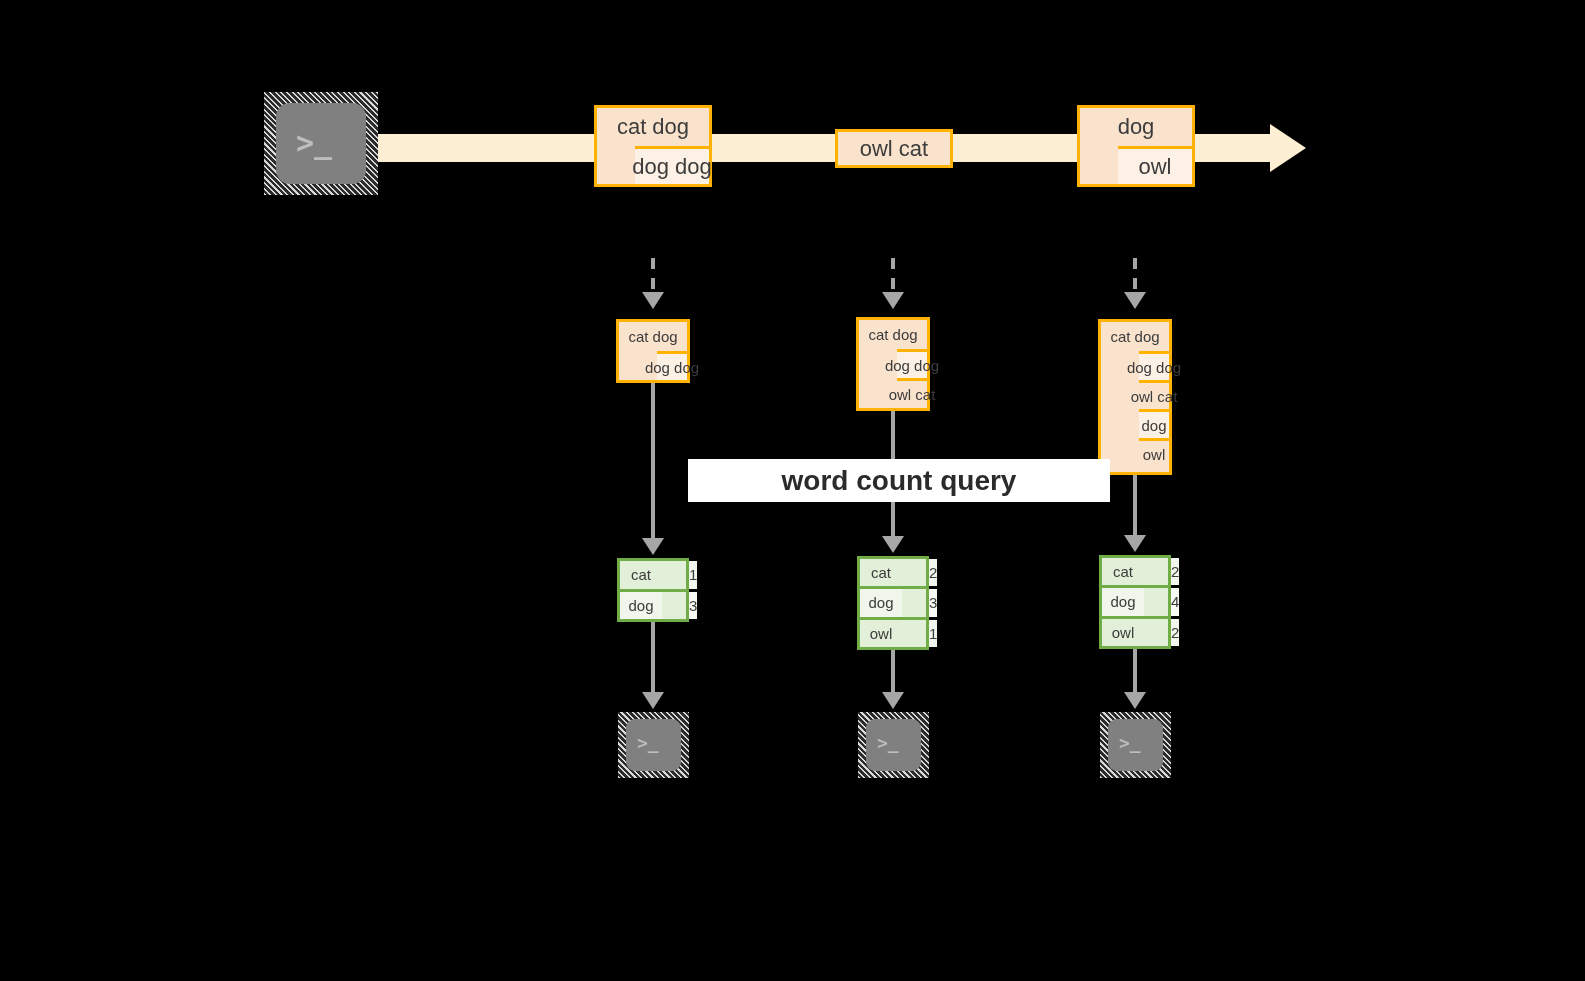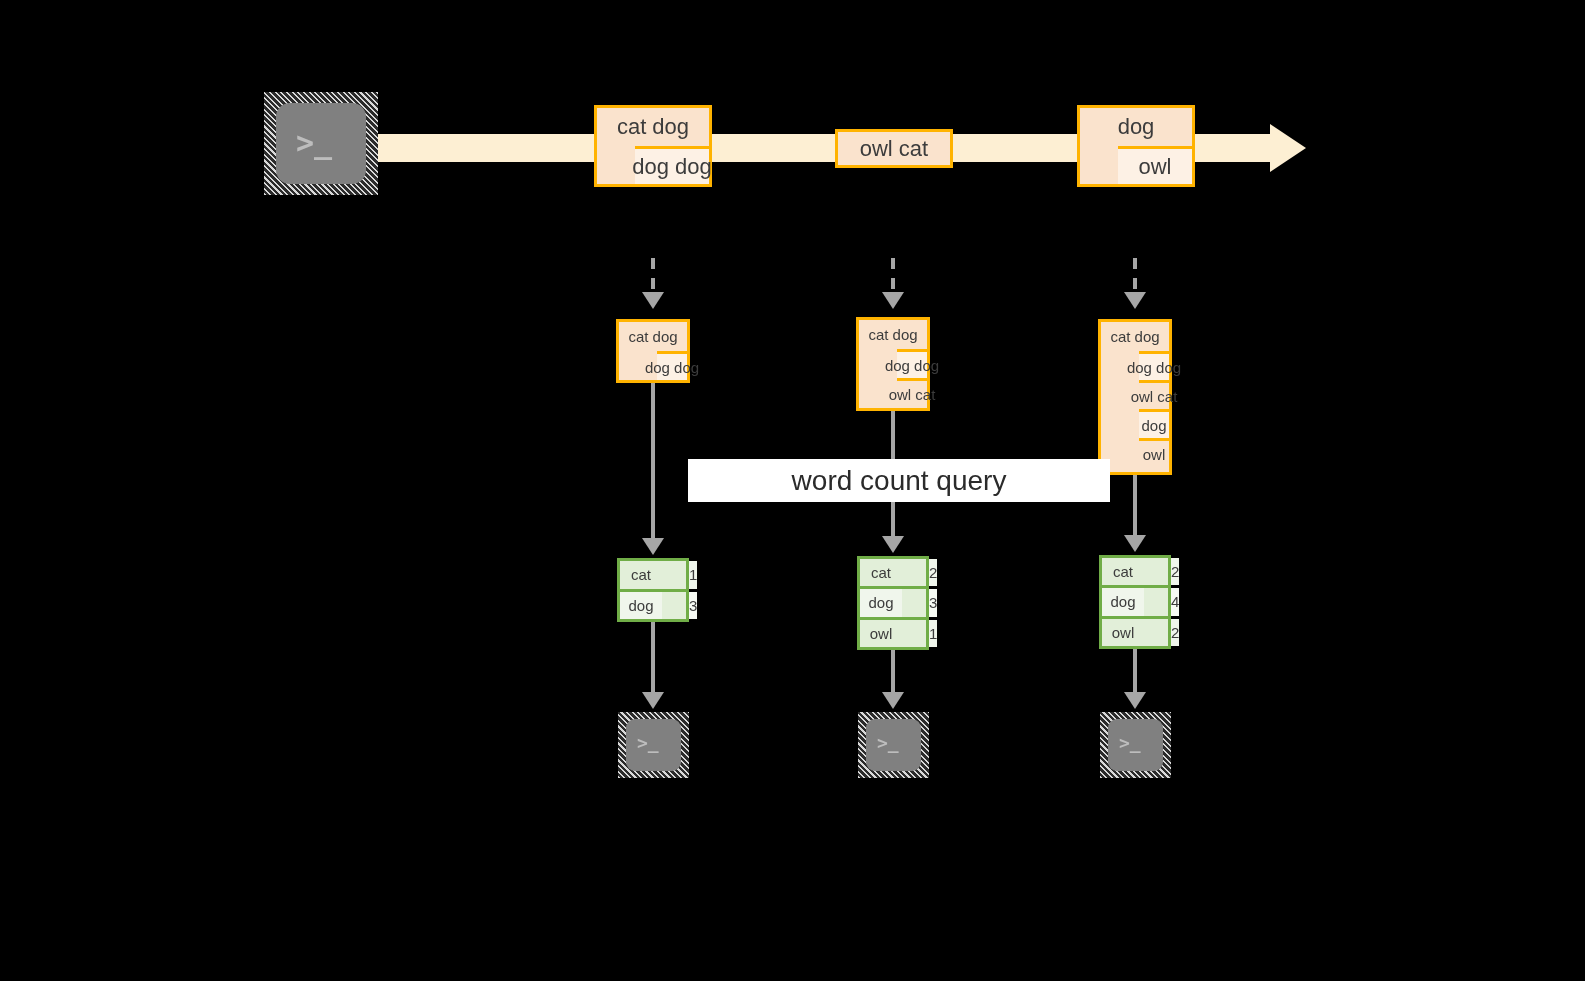--- a/index.html
+++ b/index.html
@@ -43,21 +43,21 @@
   
   .vline{position:absolute;background:#a6a6a6;width:4px;}
   .vdash{position:absolute;width:4px;
          background:repeating-linear-gradient(to bottom,#a6a6a6 0 11px,transparent 11px 20px);}
   .vhead{position:absolute;width:0;height:0;
          border-left:11px solid transparent;border-right:11px solid transparent;
          border-top:17px solid #a6a6a6;}
 
   
   .banner{position:absolute;background:#ffffff;display:flex;align-items:center;
-          justify-content:center;color:#2b2b2b;}
+          justify-content:center;color:#2b2b2b;font-weight:bold;}
 </style>
 </head>
 <body>
 
 <div class="stage">
 
   <div class="tl-band" style="left:368px;top:134px;width:903px;height:28px;"></div>
   <div class="tl-head" style="left:1270px;top:124px;"></div>
 
   <div class="term" style="left:264px;top:92px;width:114px;height:103px;">

